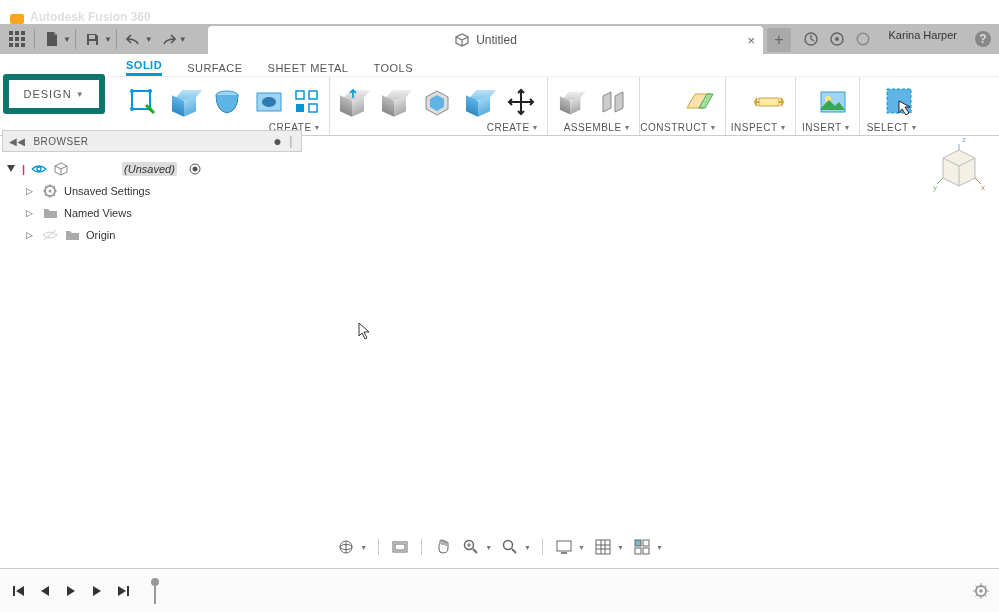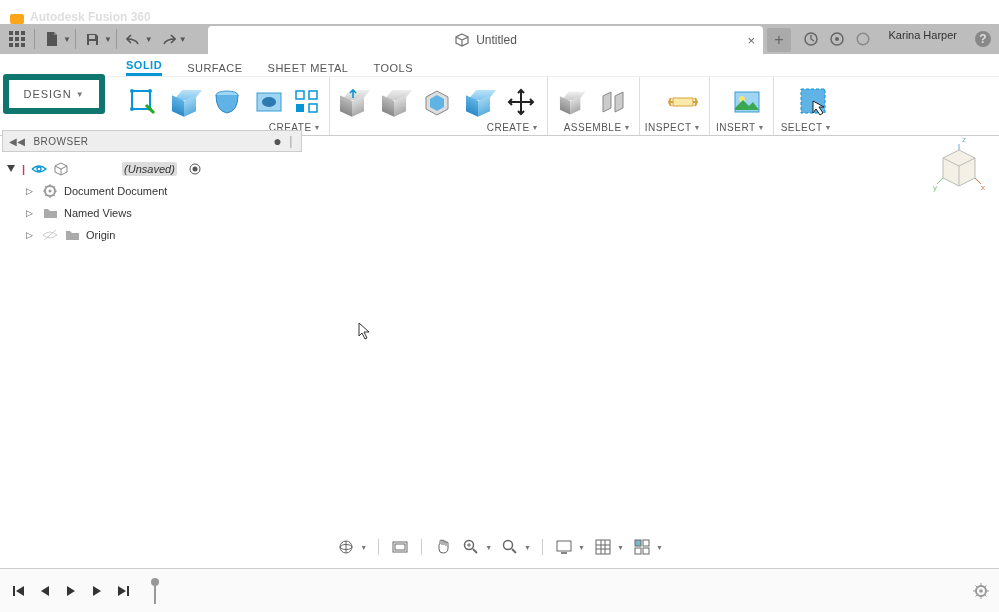--- a/index.html
+++ b/index.html
@@ -302,20 +302,34 @@
                 <path d="M16 8 L24 4 L24 20 L16 24Z" fill="#ccc" stroke="#888"></path>
               </svg>
             </div>
         </div>
         <div class="label">
             <span>ASSEMBLE</span>
             <span class="dd">▼</span>
           </div>
       </div>
 
+      <div class="group" style="width:86px">
+        <div class="icons">
+            <div class="tic">
+              <svg width="32" height="28">
+                <path d="M4 20 L12 6 L28 6 L20 20 Z" fill="#f7d48a" fill-opacity=".7" stroke="#d4a33a"></path>
+                <path d="M16 20 L24 6 L30 6 L22 20Z" fill="#8adf9a" fill-opacity=".7" stroke="#3aa850"></path>
+              </svg>
+            </div>
+          </div>
+        <div class="label">
+            <span>CONSTRUCT</span>
+            <span class="dd">▼</span>
+          </div>
+      </div>
 
       <div class="group" style="width:70px">
         <div class="icons">
             <div class="tic">
               <svg width="32" height="20">
                 <path d="M2 10 L30 10 M4 6 L2 10 L4 14 M28 6 L30 10 L28 14" stroke="#d4a33a" stroke-width="2" fill="none"></path>
                 <rect x="6" y="6" width="20" height="8" fill="#fceaa8" stroke="#d4a33a"></rect>
               </svg>
             </div>
           </div>
@@ -397,21 +411,21 @@
     </div>
     <div class="node" style="padding-left:20px">
       <span class="tri">▷</span>
       <span class="ico">
           <svg width="14" height="14">
             <circle cx="7" cy="7" r="5" fill="none" stroke="#999" stroke-width="2"></circle>
             <circle cx="7" cy="7" r="1.5" fill="#999"></circle>
             <path d="M7 0v3M7 11v3M0 7h3M11 7h3M2 2l2 2M10 10l2 2M12 2l-2 2M4 10l-2 2" stroke="#999"></path>
           </svg>
         </span>
-      <span class="lbl">Document Document</span>
+      <span class="lbl">Unsaved Settings</span>
     </div>
     <div class="node" style="padding-left:20px">
       <span class="tri">▷</span>
       <span class="ico">
           <svg width="15" height="12">
             <path d="M1 2 L5 2 L7 4 L14 4 L14 11 L1 11 Z" fill="#aaa"></path>
           </svg>
         </span>
       <span class="lbl">Named Views</span>
     </div>

